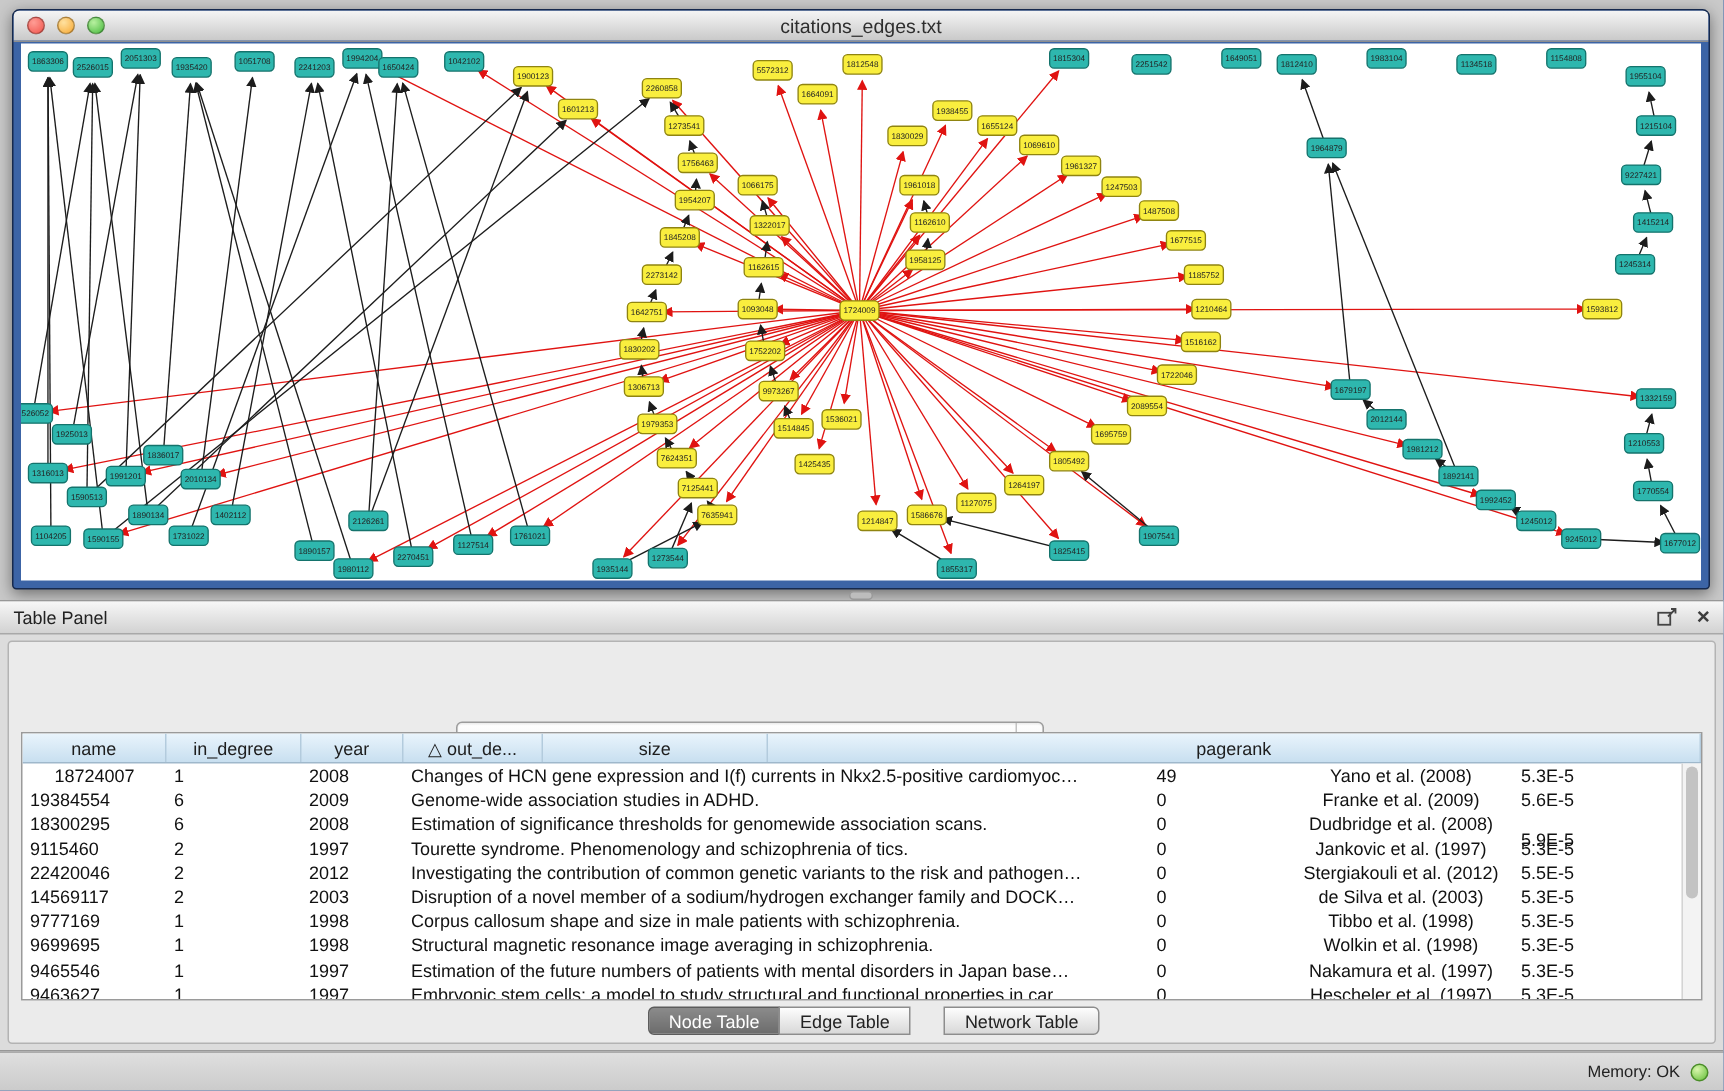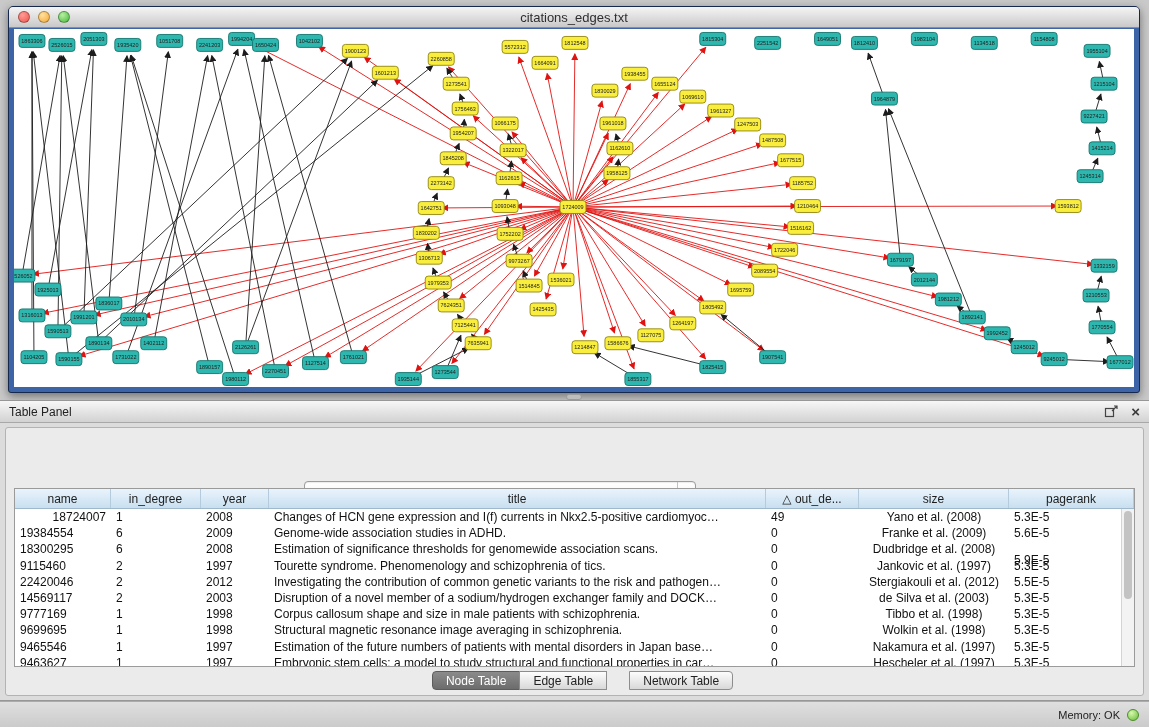--- a/index.html
+++ b/index.html
@@ -756,28 +756,27 @@
             <i class="step-down"></i>
         </span>
       </div>
     </div>
 
     <div class="table-area">
       <div class="thead">
           <div class="th" style="width: 96px;">name</div>
           <div class="th" style="width: 90px;">in_degree</div>
           <div class="th" style="width: 68px;">year</div>
-          <div class="th" style="width: 497px;">title</div>
           <div class="th" style="width: 93px;">△ out_de...</div>
           <div class="th" style="width: 150px;">size</div>
           <div class="th" style="flex: 1 1 0%;">pagerank</div>
         </div>
       <div class="tbody">
           <div class="tr">
-            <div class="td" style="width: 96px; text-align: right;">18724007</div>
+            <div class="td" style="width: 96px; text-align: center;">18724007</div>
             <div class="td" style="width: 90px; text-align: left;">1</div>
             <div class="td" style="width: 68px; text-align: left;">2008</div>
             <div class="td" style="width: 497px; text-align: left;">Changes of HCN gene expression and I(f) currents in Nkx2.5-positive cardiomyoc…</div>
             <div class="td" style="width: 93px; text-align: left;">49</div>
             <div class="td" style="width: 150px; text-align: center;">Yano et al. (2008)</div>
             <div class="td" style="flex: 1 1 0%; text-align: left;">5.3E-5</div>
           </div>
           <div class="tr">
             <div class="td" style="width: 96px; text-align: left;">19384554</div>
             <div class="td" style="width: 90px; text-align: left;">6</div>

